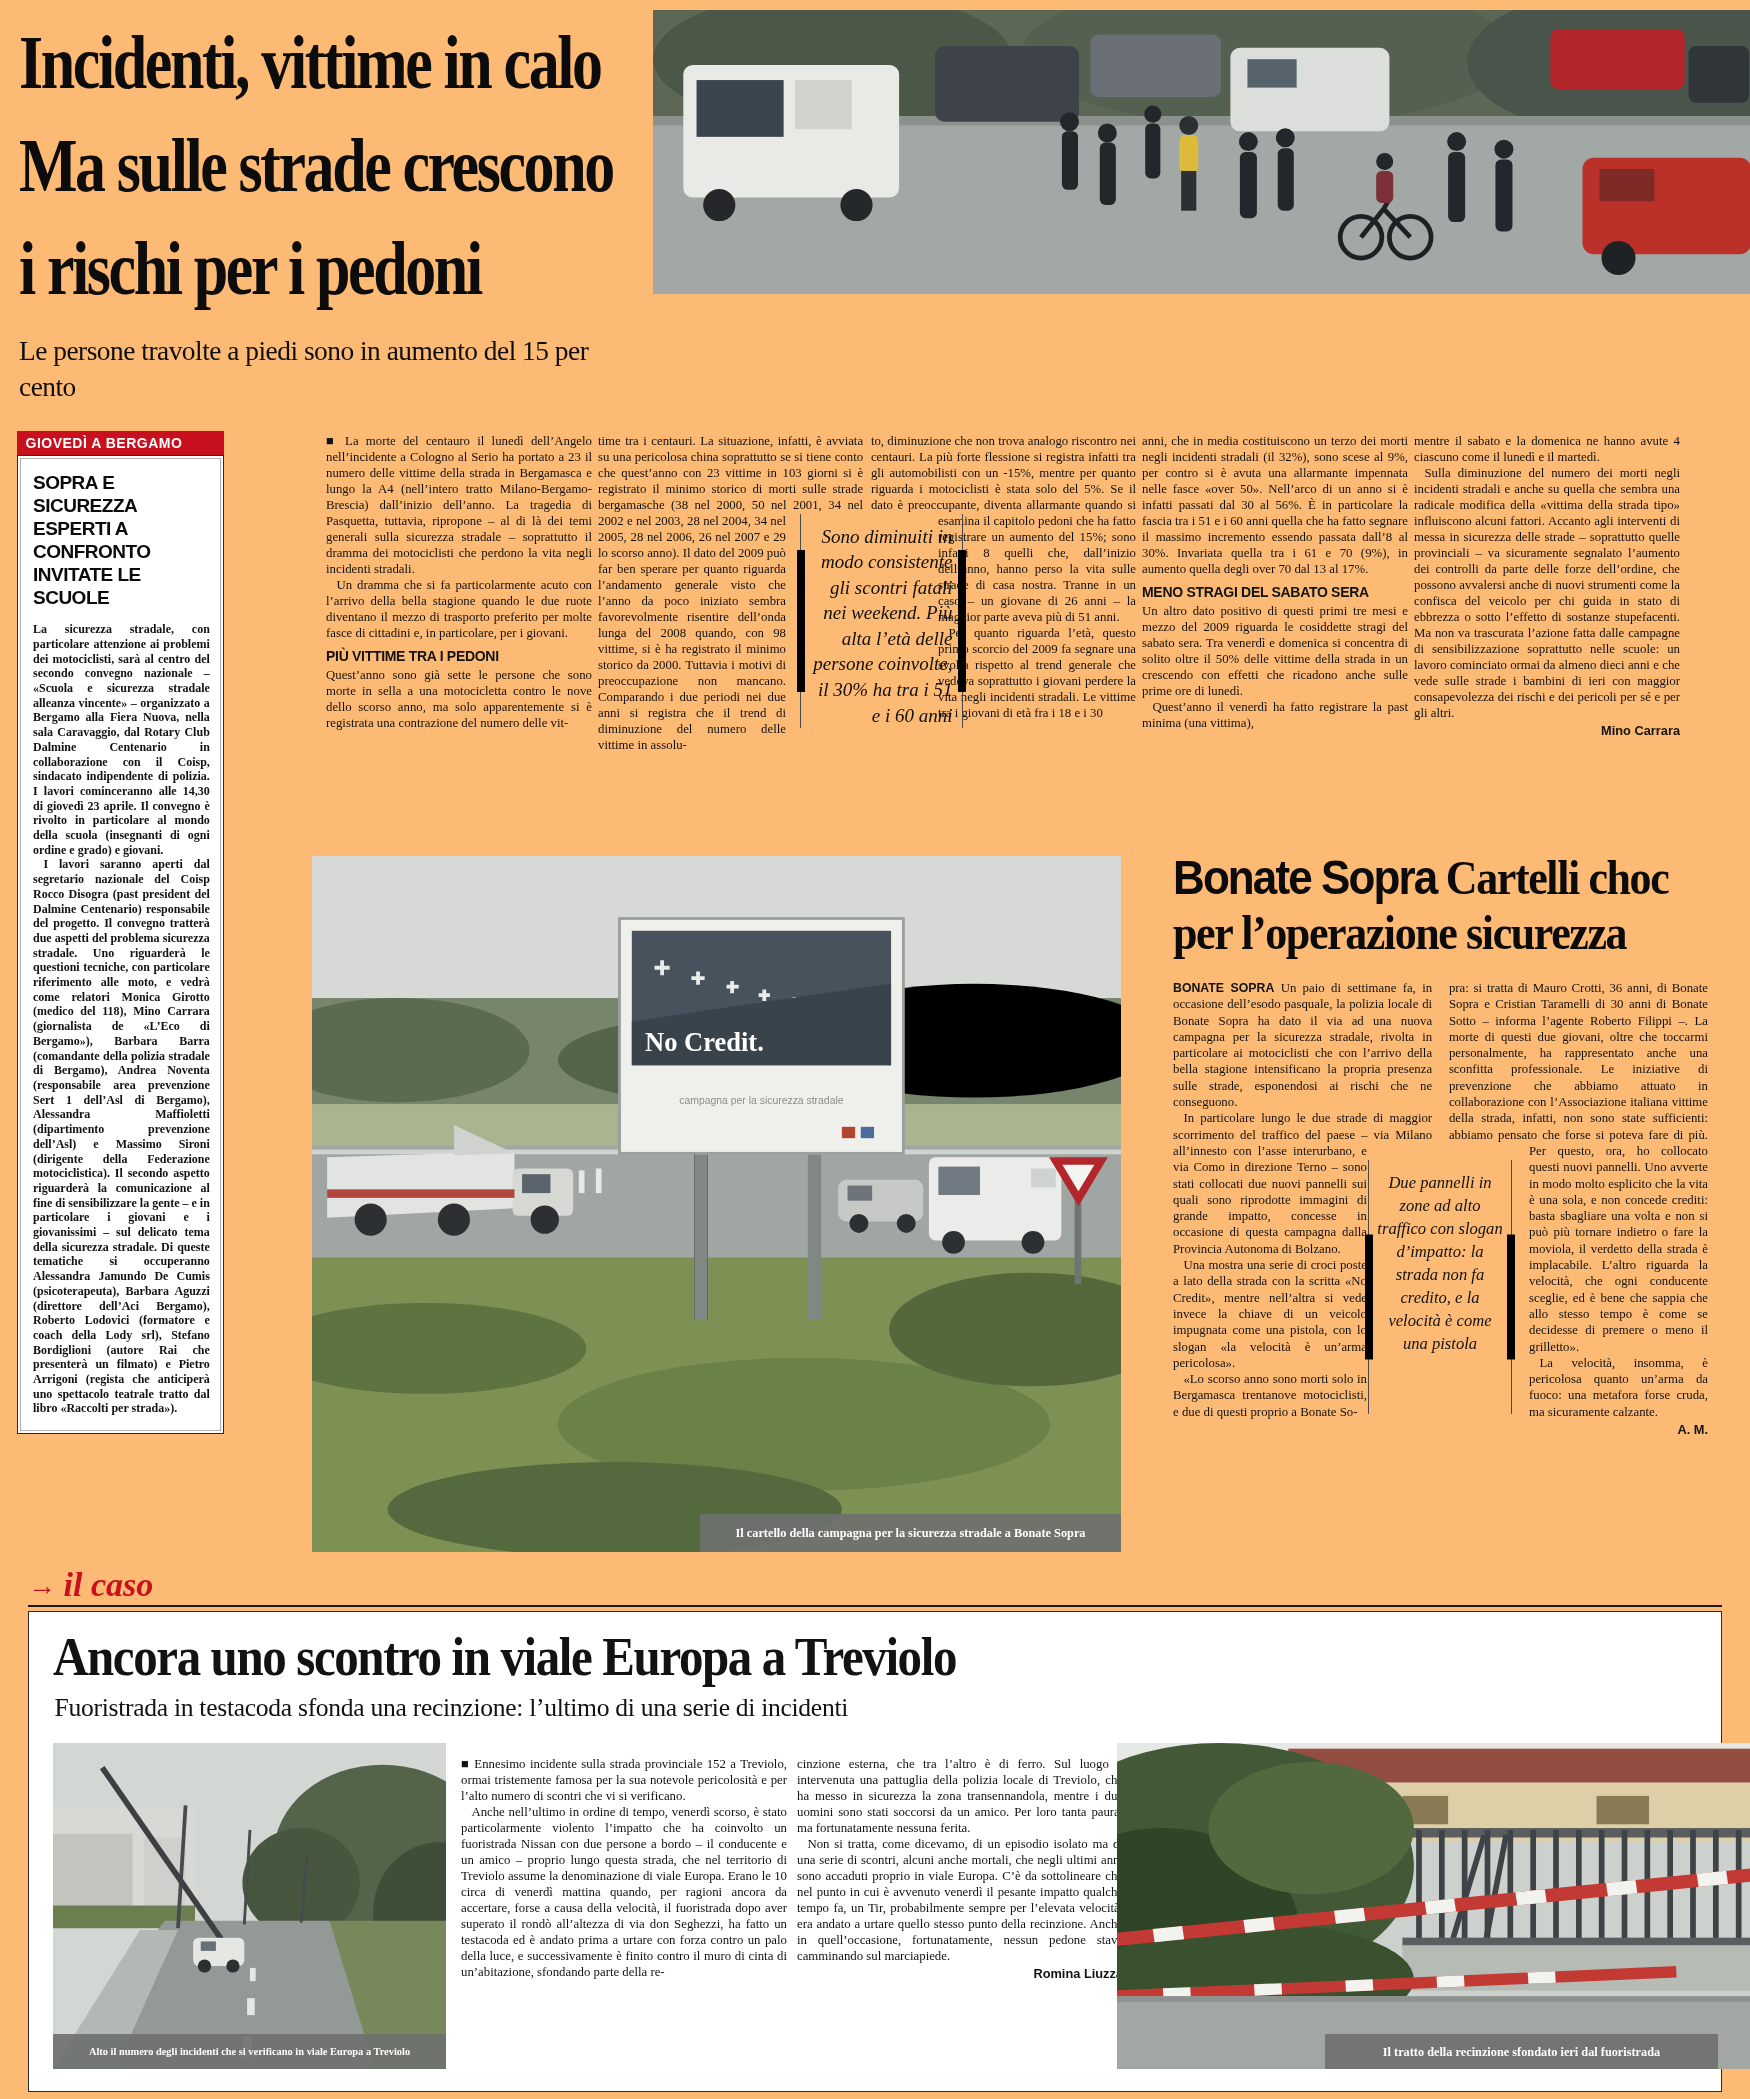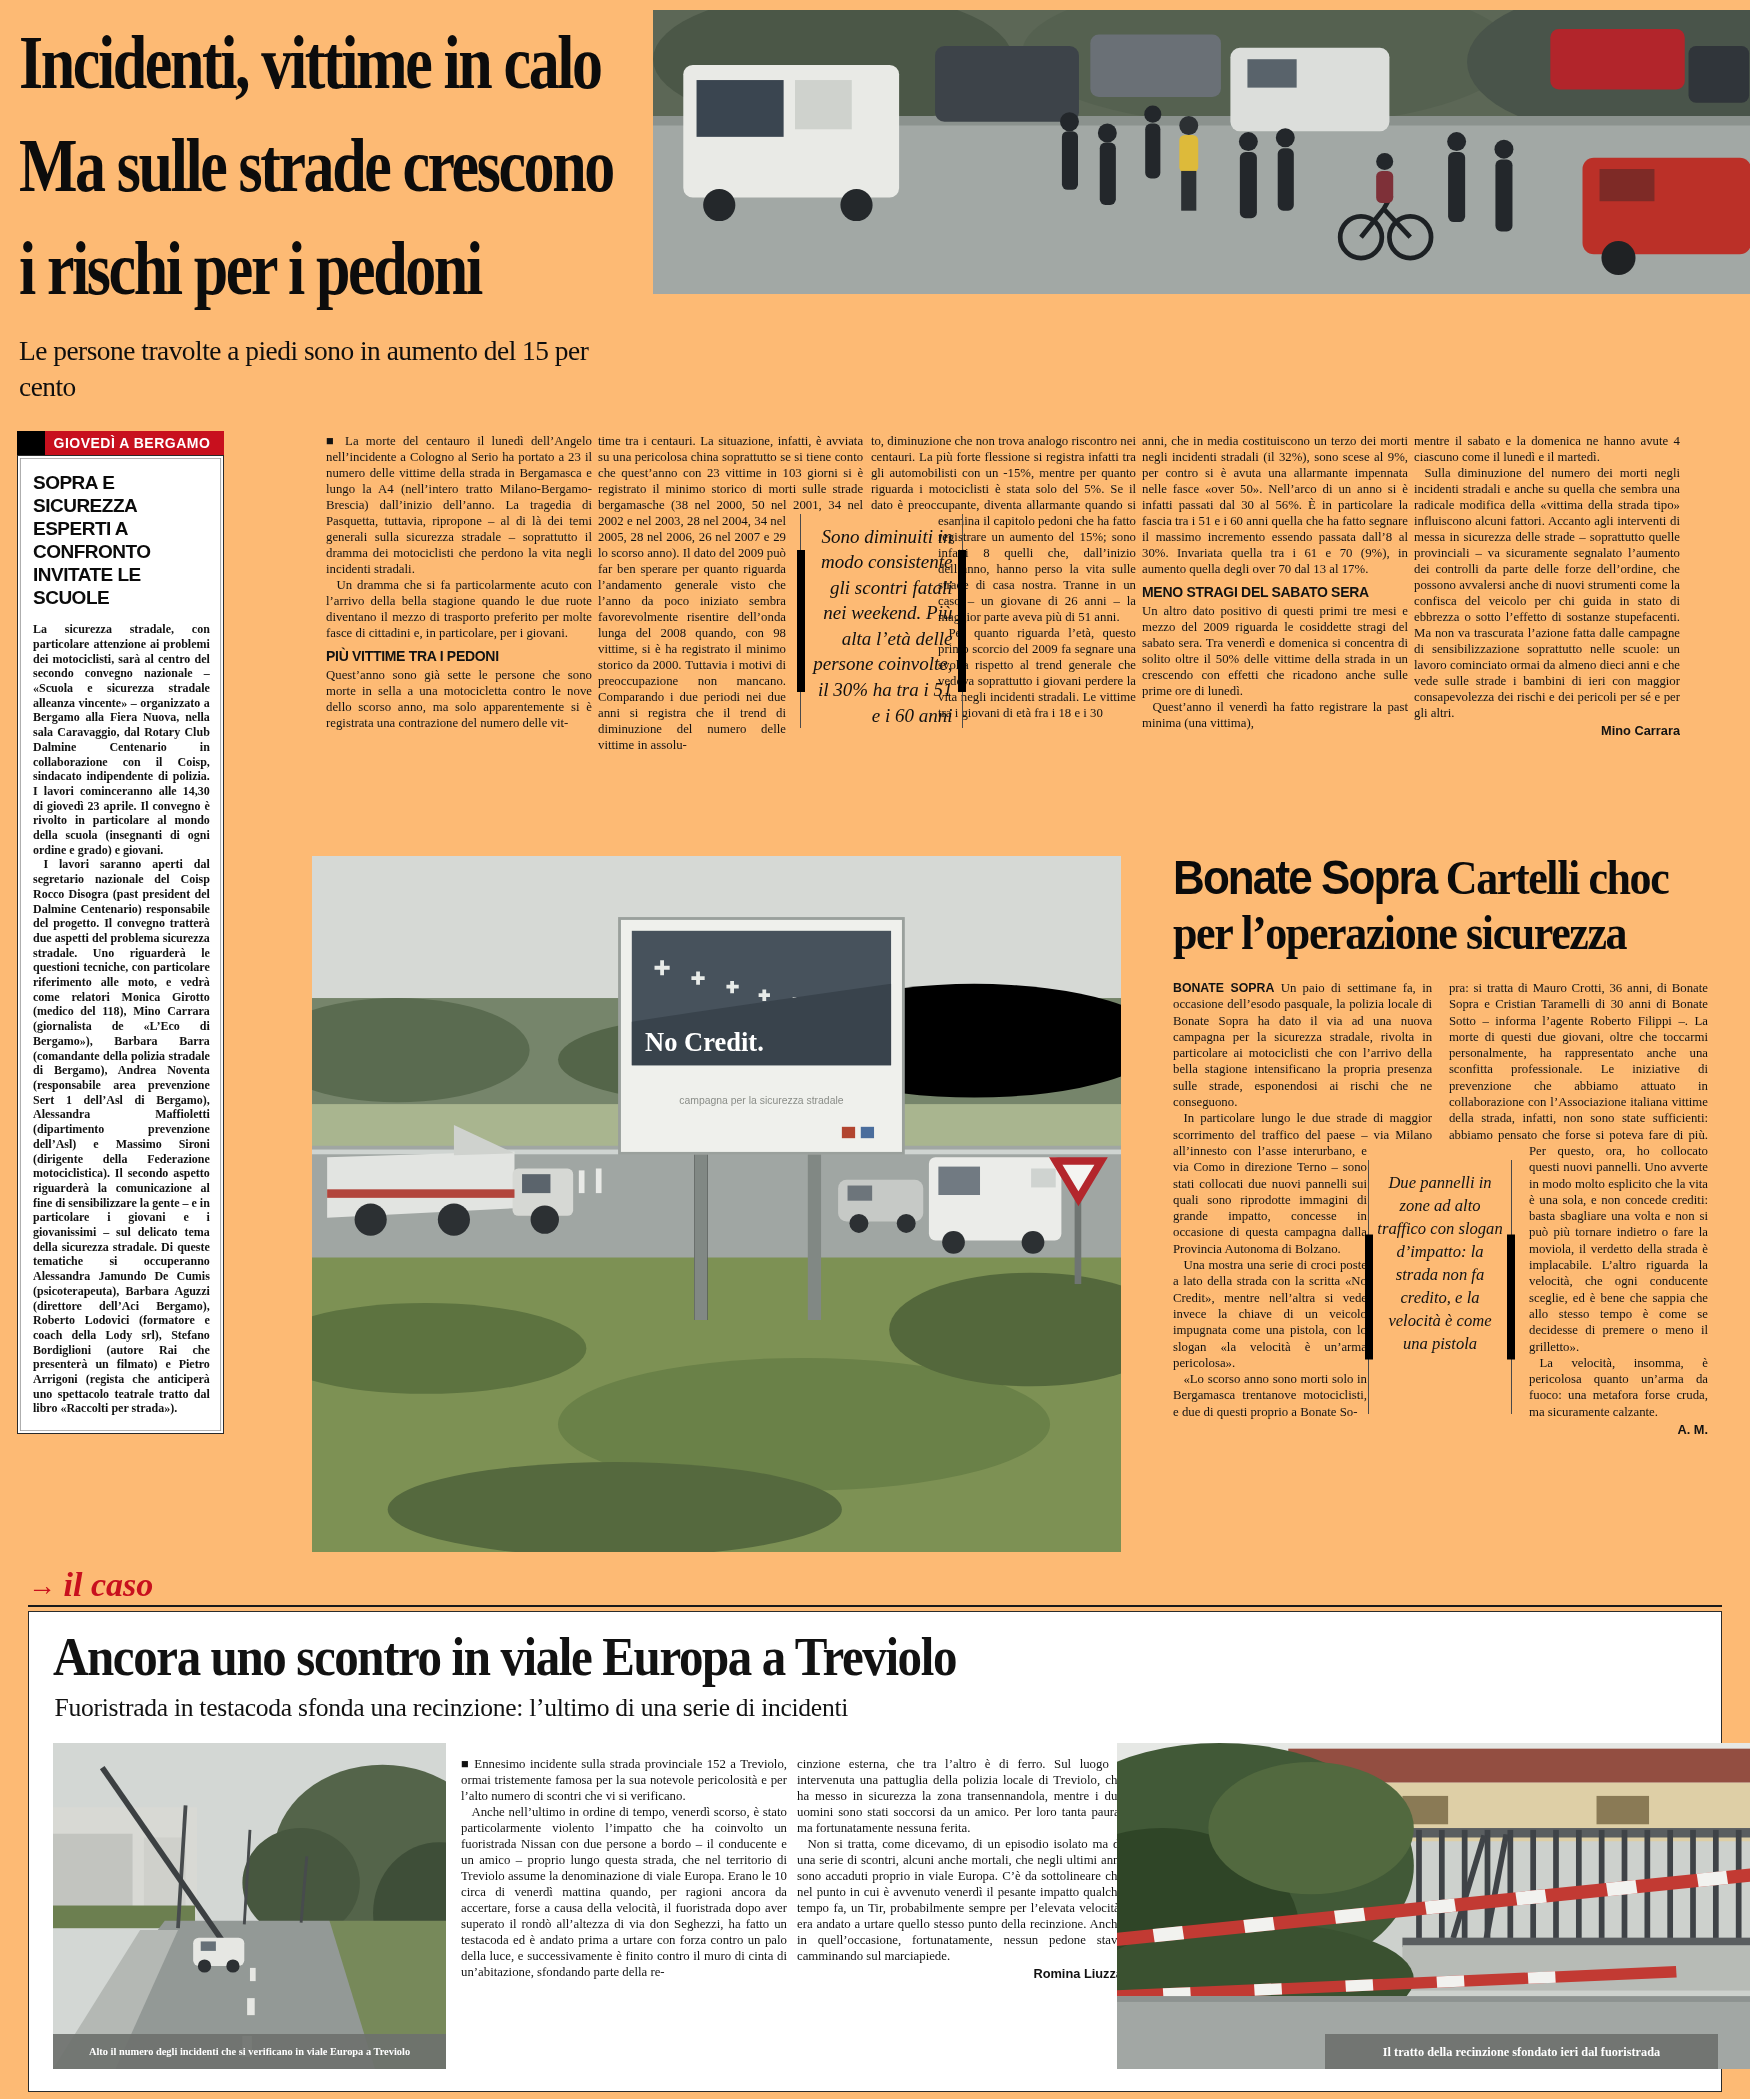--- a/index.html
+++ b/index.html
@@ -13,21 +13,21 @@
   .subhead{left:19px;top:333px;width:629px;font-size:27.4px;line-height:36px;letter-spacing:-0.5px;color:#0e0e0e;}
 
   
   figure{margin:0;}
   .photoframe{overflow:hidden;background:#cfd2cf;}
   .photoframe svg{display:block;width:100%;height:100%;}
   .capbar{position:absolute;background:rgba(110,113,110,0.92);color:#fff;
           font-weight:700;text-align:center;overflow:hidden;white-space:nowrap;}
 
   
-  .kickerbar{left:17px;top:431px;width:207px;height:24.6px;display:flex;}
+  .kickerbar{left:17px;top:431px;width:207px;height:24.6px;display:flex;flex-direction:column;}
   .kb-sq{width:28px;height:24.6px;background:#000;}
   .kb-red{flex:1;background:#c8101e;color:#fff;font-family:"Liberation Sans",sans-serif;
           font-weight:700;font-size:14px;line-height:24.6px;padding-left:8.5px;letter-spacing:0.5px;}
   .sidebox{left:17px;top:455px;width:207px;border:0.9px solid #2a2a2a;box-shadow:inset 0 0 0 1.9px #fff, inset 0 0 0 2.8px #9a9a9a;
            padding:15px 13.2px 17px 15px;box-sizing:border-box;background:#fff;}
   .sb-title{font-family:"Liberation Sans",sans-serif;font-weight:700;font-size:19px;line-height:23px;
             letter-spacing:-0.5px;color:#0b0b0b;margin-bottom:13.2px;}
   .sb-body p{margin:0;font-size:12px;line-height:14.7px;font-weight:700;text-align:justify;}
   .sb-body p + p{text-indent:10.4px;}
 
@@ -261,20 +261,21 @@
 
       <g>
         <rect x="806" y="356" width="7" height="96" fill="#6f7572"></rect>
         <polygon points="786,322 834,322 810,362" fill="#f4f4f1" stroke="#b3262c" stroke-width="8"></polygon>
         <rect x="760" y="330" width="26" height="20" fill="#cfd3d0"></rect>
       </g>
 
       <rect x="300" y="330" width="6" height="26" fill="#e8e9e6"></rect>
       <rect x="282" y="332" width="6" height="24" fill="#e8e9e6"></rect>
     </svg>
+    <div class="capbar" style="left:388px;top:658px;width:421px;height:38px;font-size:12.3px;line-height:38px;">Il cartello della campagna per la sicurezza stradale a Bonate Sopra</div>
   </figure>
 
   <div class="abs bonatehead">
     <div><span class="sansb">Bonate Sopra</span><span> Cartelli choc</span></div>
     <div>per l’operazione sicurezza</div>
   </div>
   <div class="abs bcol" style="left:1173px;top:980px;">
     <span class="bsp1r"></span>
     <span class="bsp2r"></span>
     <p><b class="blead">BONATE SOPRA</b><span> Un paio di settimane fa, in occasione dell’esodo pasquale, la polizia locale di Bonate Sopra ha dato il via ad una nuova campagna per la sicurezza stradale, rivolta in particolare ai motociclisti che con l’arrivo della bella stagione intensificano la propria presenza sulle strade, esponendosi ai rischi che ne conseguono.</span></p>

